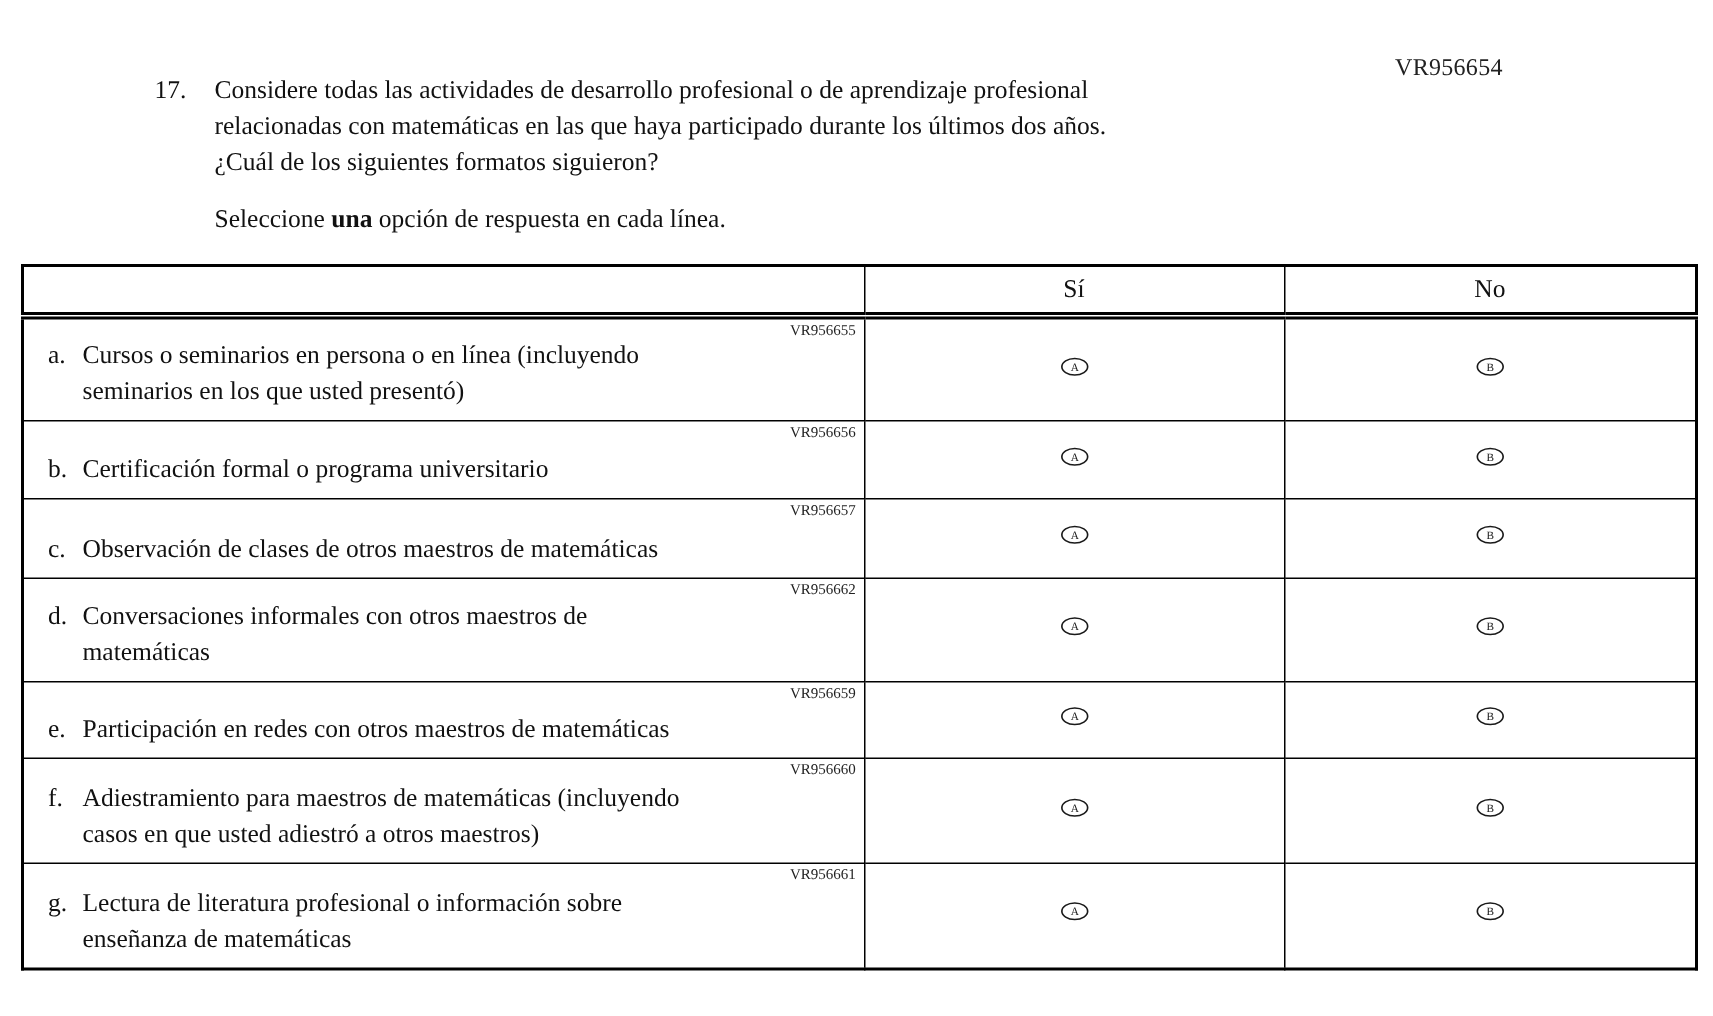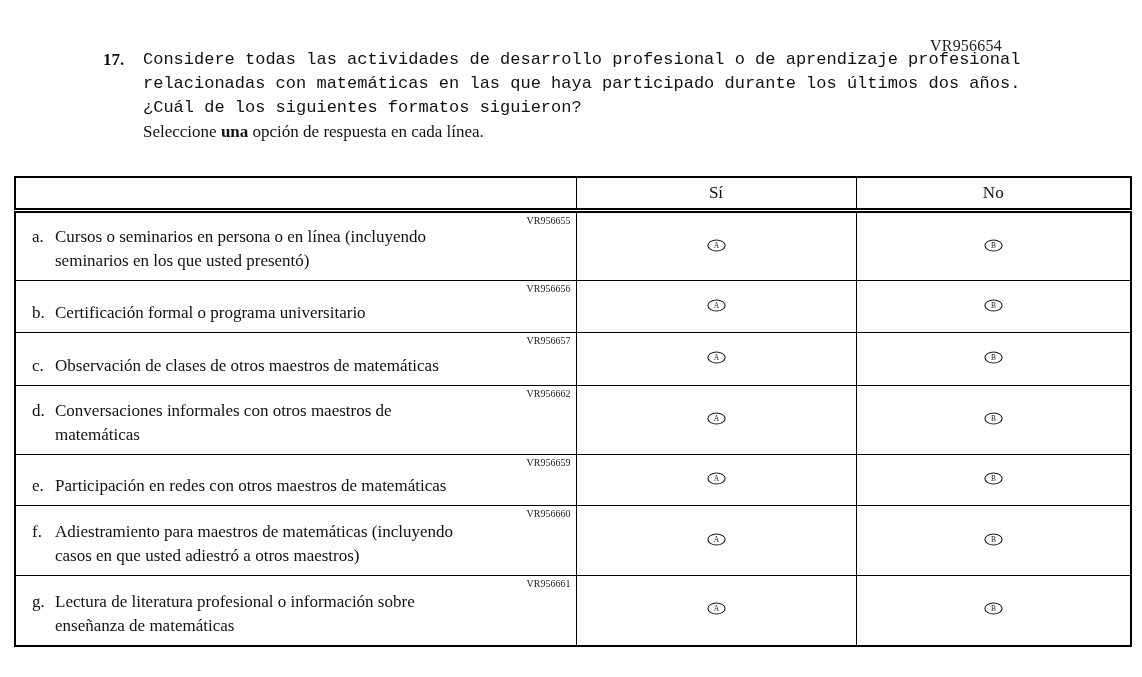--- a/index.html
+++ b/index.html
@@ -28,32 +28,33 @@
   #question-block {
     position: absolute;
     top: 48px;
     left: 103px;
     width: 820px;
   }
   .q-row {
     display: flex;
   }
   .q-number {
-    font-weight: bold;
+    font-weight: normal;
     font-size: 17px;
     width: 40px;
     flex: none;
     line-height: 24px;
   }
   .q-lines {
     font-size: 17px;
     line-height: 24px;
   }
-  .q-line { white-space: nowrap; font-family: Liberation Mono, monospace; }
+  .q-line { white-space: nowrap; }
   .instruction {
+    margin-top: 14px;
     font-size: 17px;
     line-height: 24px;
   }
   .bold { font-weight: bold; }
 
   #response-table {
     position: absolute;
     top: 176px;
     left: 14px;
     border-collapse: collapse;

